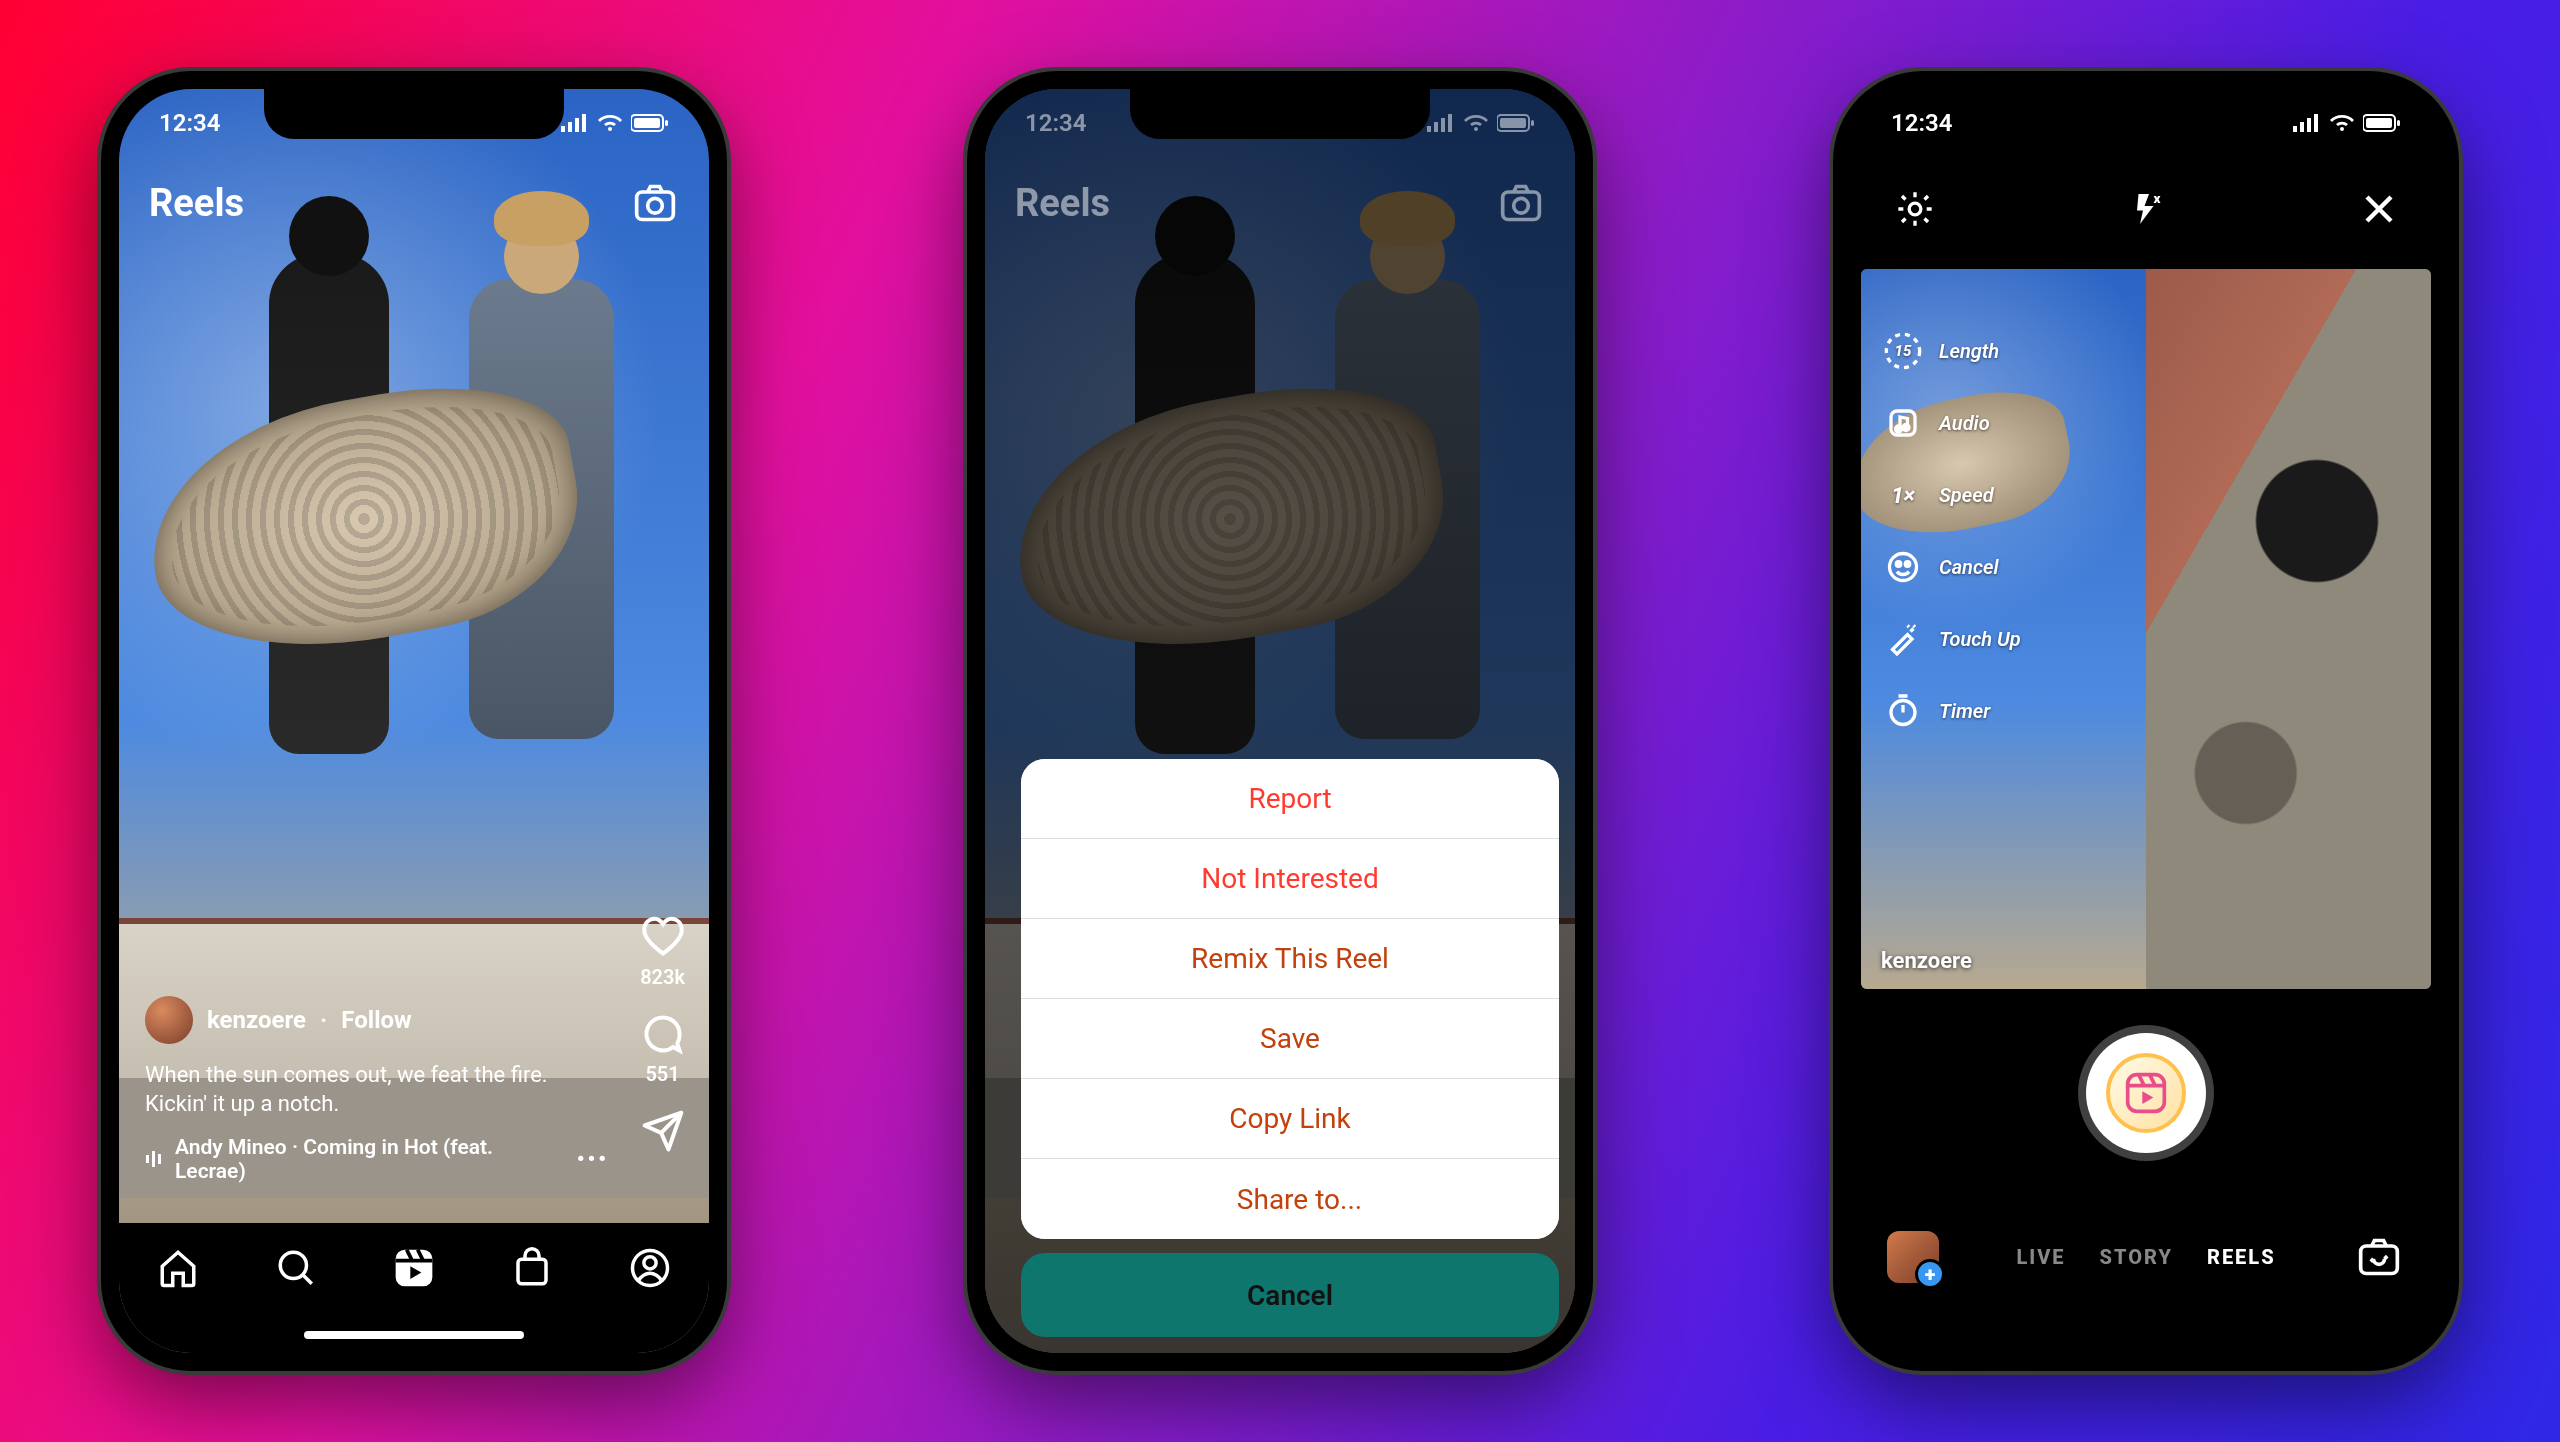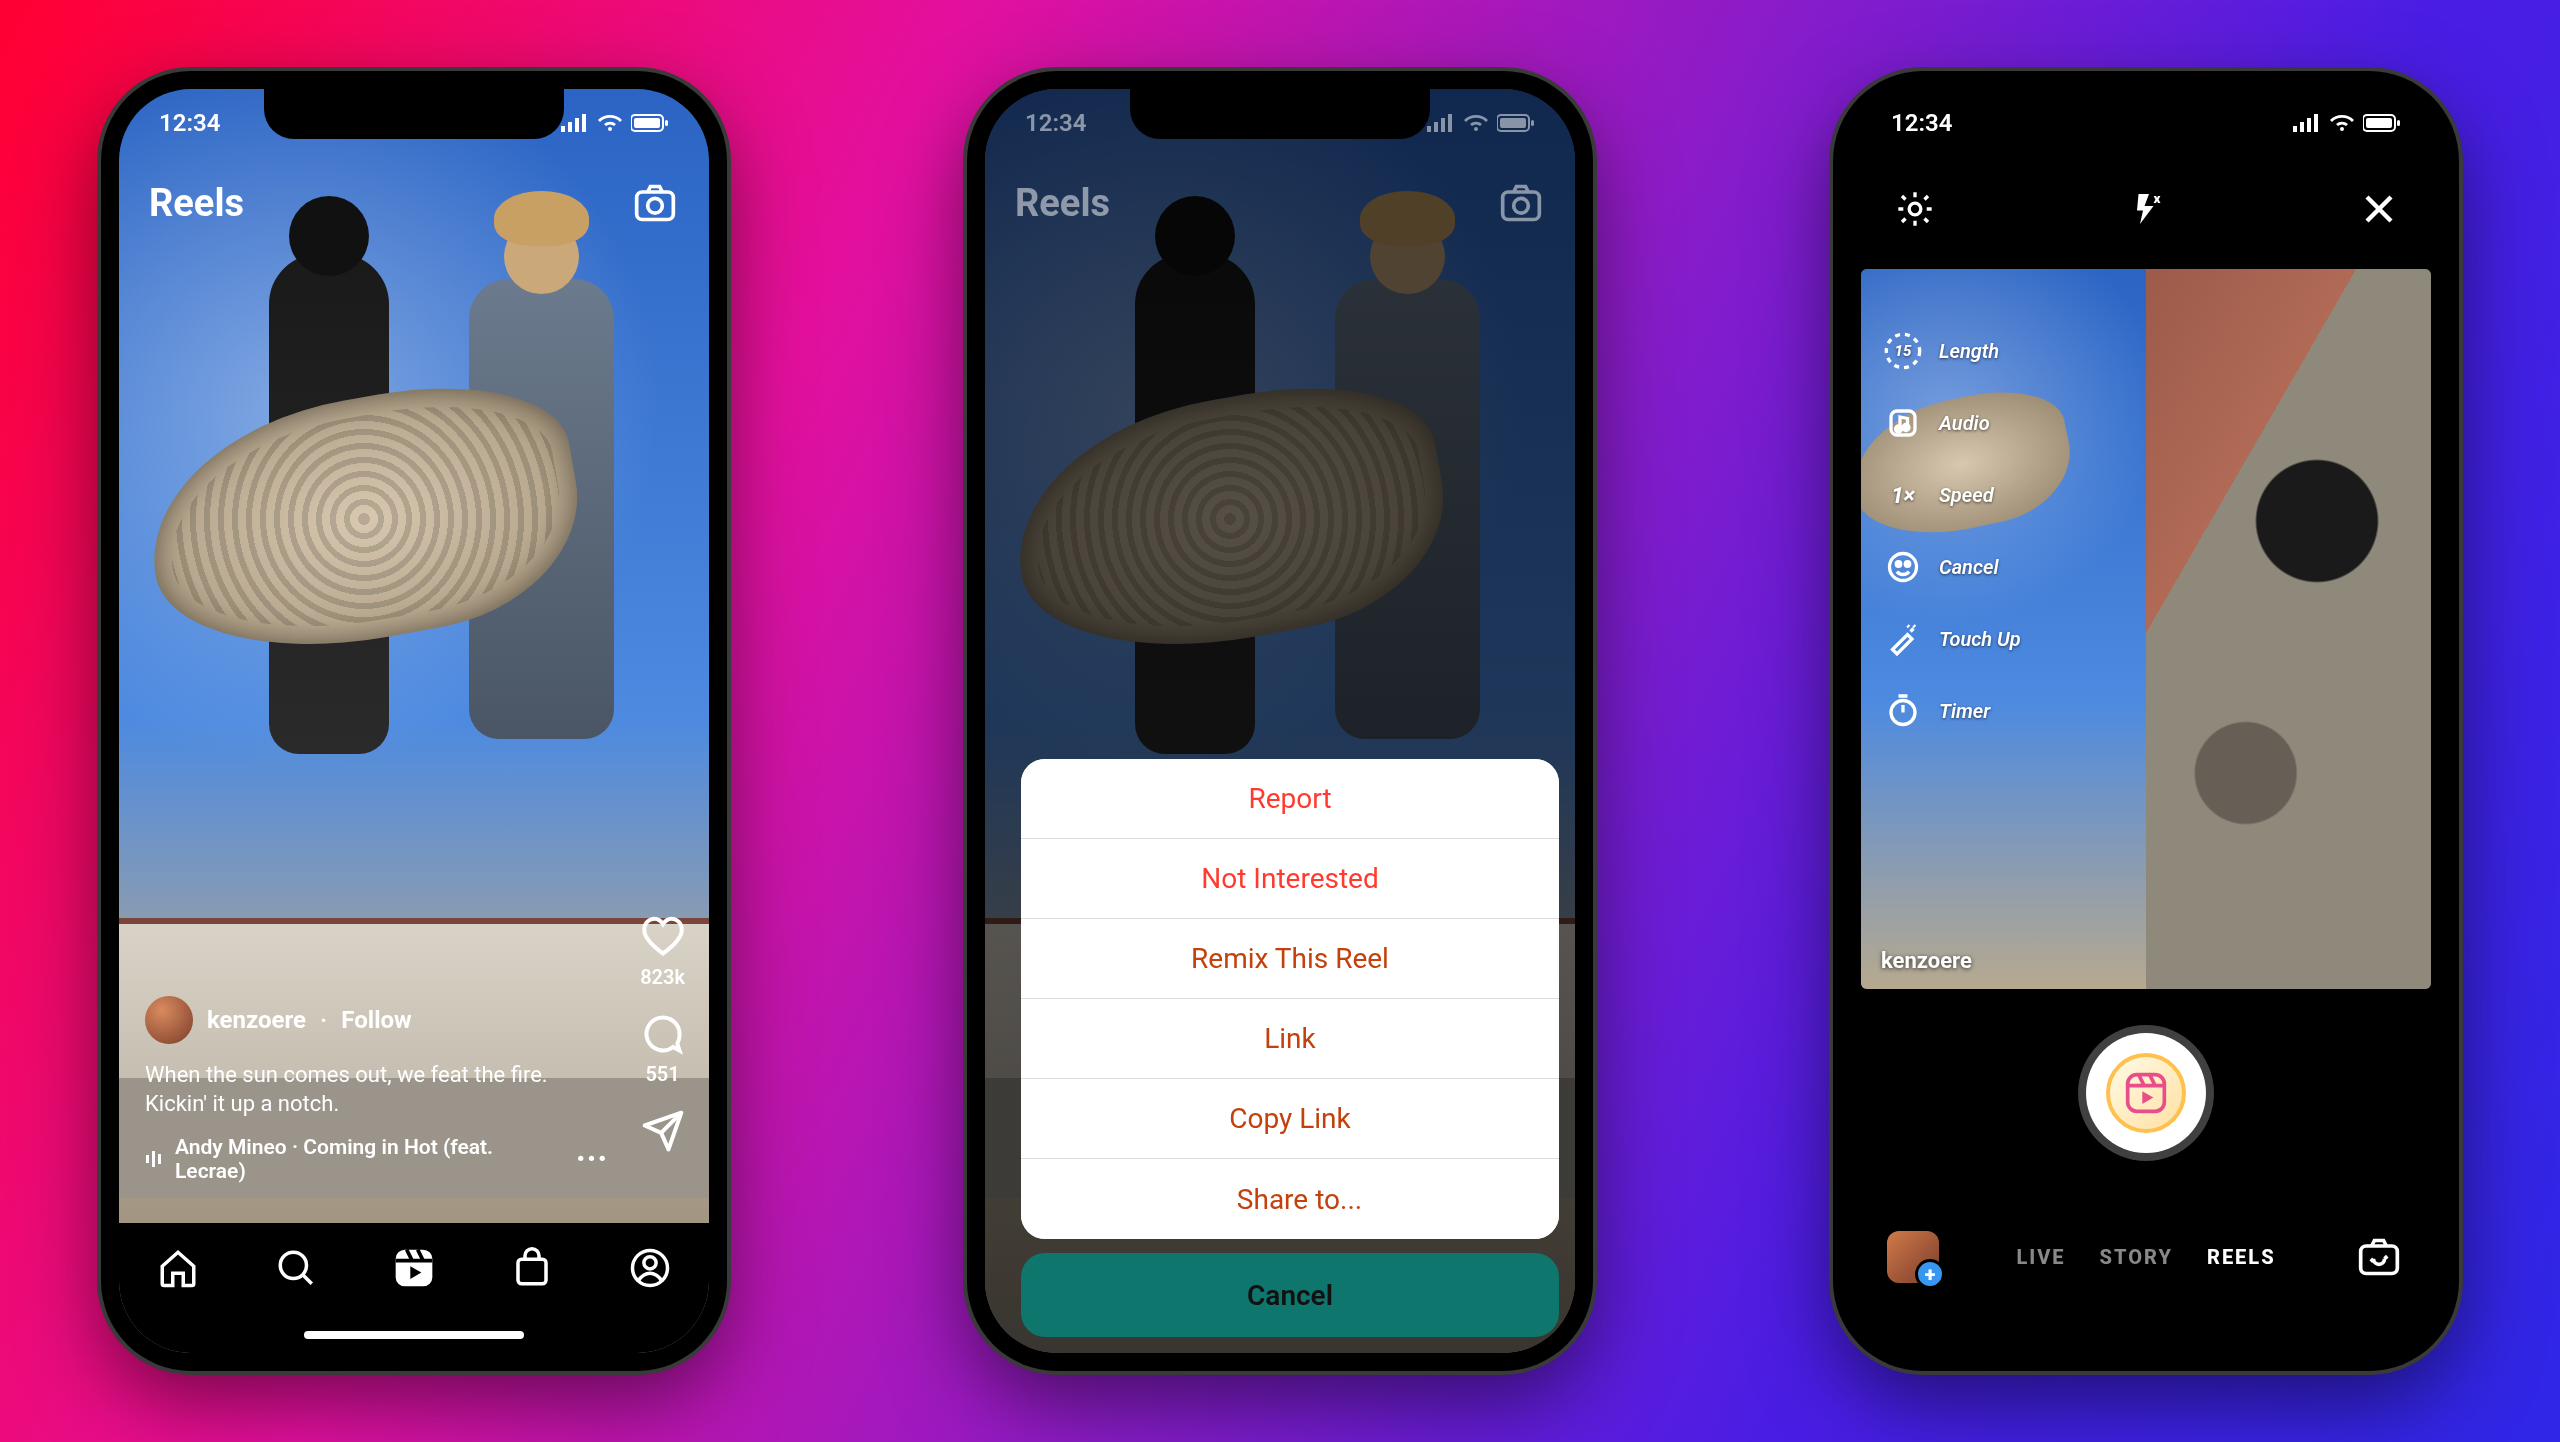--- a/index.html
+++ b/index.html
@@ -536,21 +536,21 @@
       </span>
     </div>
 
     <div class="dim-overlay"></div>
 
     <div class="action-sheet">
       <div class="sheet-group">
         <div class="sheet-item destructive">Report</div>
         <div class="sheet-item destructive">Not Interested</div>
         <div class="sheet-item">Remix This Reel</div>
-        <div class="sheet-item">Link</div>
+        <div class="sheet-item">Save</div>
         <div class="sheet-item">Copy Link</div>
         <div class="sheet-item">Share to...</div>
       </div>
       <div class="sheet-cancel">Cancel</div>
     </div>
   </div>
 </div>
 
 <div class="phone phone3">
   <div class="screen">

